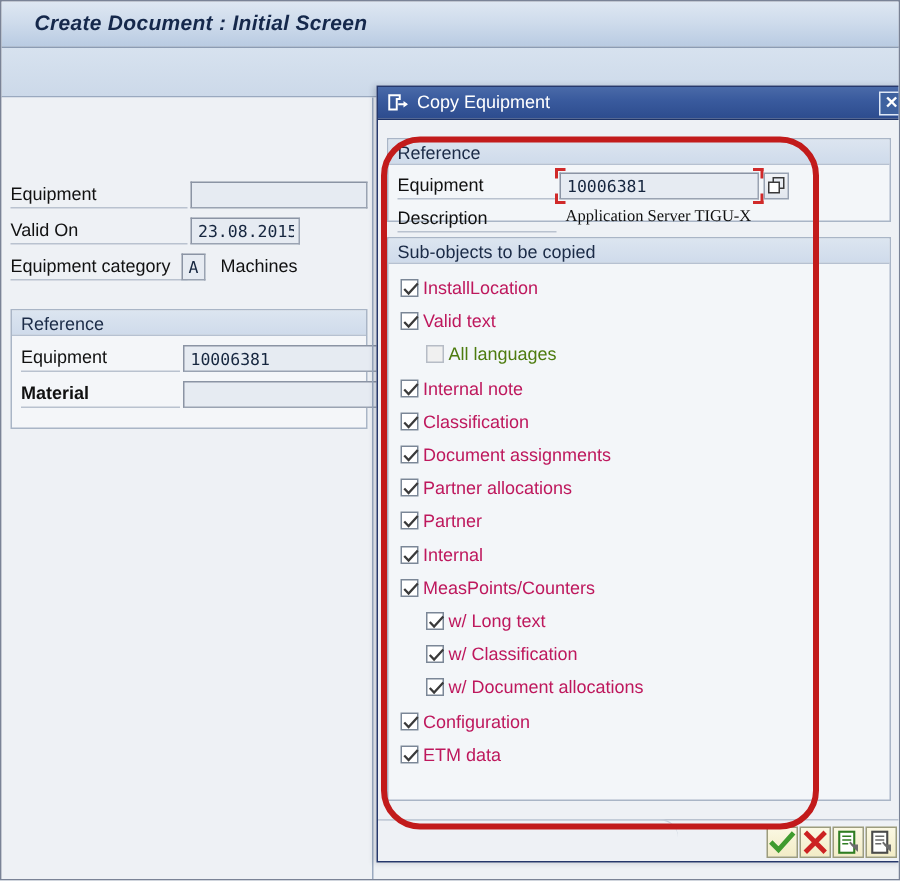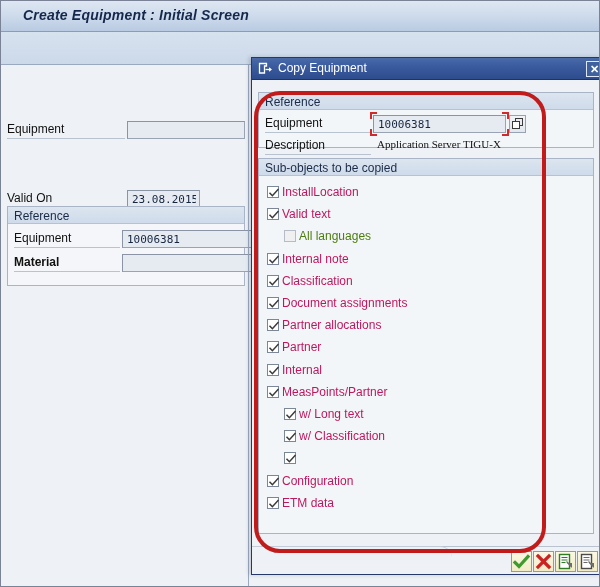--- a/index.html
+++ b/index.html
@@ -198,40 +198,46 @@
     pointer-events: none;
     z-index: 40;
   }
 </style>
 </head>
 <body>
 
 <div id="app">
 
   <div class="titlebar">
-    <div class="ttl">Create Equipment : Initial Screen</div>
+    <div class="ttl">Create Document : Initial Screen</div>
   </div>
   <div class="toolband"></div>
 
   <div class="workspace">
 
     <div class="lform">
 
       <div class="frow" style="left:0; top:56px; width:247px;">
         <div class="flabel" style="top:1px;">Equipment</div>
         <div class="fline" style="top:17px; width:118px;"></div>
         <input class="finput" style="left: 126px; top: 0px; width: 118px;" readonly="" value="">
       </div>
 
-      <div class="frow" style="left:0; top:80px; width:247px;margin-top:45px;">
+      <div class="frow" style="left:0; top:80px; width:247px;">
         <div class="flabel" style="top:1px;">Valid On</div>
         <div class="fline" style="top:17px; width:118px;"></div>
         <input class="finput" style="left: 126px; top: 0px; width: 73px;" readonly="" value="23.08.2015">
       </div>
 
+      <div class="frow" style="left:0; top:104px; width:247px;">
+        <div class="flabel" style="top:1px;">Equipment category</div>
+        <div class="fline" style="top:17px; width:118px;"></div>
+        <input class="finput" style="left: 120px; top: 0px; width: 16px; text-align: center; padding: 1px 0px 0px;" readonly="" value="A">
+        <div class="ftext" style="left:146px; top:1px;">Machines</div>
+      </div>
 
       <div class="groupbox" style="left:6px; top:141px; width:238px; height:80px;">
         <div class="gbhdr">
           <span>Reference</span>
         </div>
         <div class="frow" style="left:0; top:23px; width:238px;">
           <div class="flabel" style="top:1px;">Equipment</div>
           <div class="fline" style="top:17px; width:106px;"></div>
           <input class="finput" style="left: 114px; top: 0px; width: 130px;" readonly="" value="10006381">
         </div>
@@ -363,21 +369,21 @@
                 </svg>
               </span>
               <span class="cblabel">Internal</span>
             </div>
             <div class="cbrow" style="left: 8px; top: 225.8px; width: 300px;">
               <span class="cb">
                 <svg width="12" height="12" viewBox="0 0 12 12">
                   <path d="M2 6.2 L4.4 8.7 L10 2.6" fill="none" stroke="#3a3a3a" stroke-width="1.5" stroke-linecap="square"></path>
                 </svg>
               </span>
-              <span class="cblabel">MeasPoints/Partner</span>
+              <span class="cblabel">MeasPoints/Counters</span>
             </div>
             <div class="cbrow" style="left: 25px; top: 248px; width: 300px;">
               <span class="cb">
                 <svg width="12" height="12" viewBox="0 0 12 12">
                   <path d="M2 6.2 L4.4 8.7 L10 2.6" fill="none" stroke="#3a3a3a" stroke-width="1.5" stroke-linecap="square"></path>
                 </svg>
               </span>
               <span class="cblabel">w/ Long text</span>
             </div>
             <div class="cbrow" style="left: 25px; top: 270.2px; width: 300px;">
@@ -387,20 +393,21 @@
                 </svg>
               </span>
               <span class="cblabel">w/ Classification</span>
             </div>
             <div class="cbrow" style="left: 25px; top: 292.4px; width: 300px;">
               <span class="cb">
                 <svg width="12" height="12" viewBox="0 0 12 12">
                   <path d="M2 6.2 L4.4 8.7 L10 2.6" fill="none" stroke="#3a3a3a" stroke-width="1.5" stroke-linecap="square"></path>
                 </svg>
               </span>
+              <span class="cblabel">w/ Document allocations</span>
             </div>
             <div class="cbrow" style="left: 8px; top: 314.6px; width: 300px;">
               <span class="cb">
                 <svg width="12" height="12" viewBox="0 0 12 12">
                   <path d="M2 6.2 L4.4 8.7 L10 2.6" fill="none" stroke="#3a3a3a" stroke-width="1.5" stroke-linecap="square"></path>
                 </svg>
               </span>
               <span class="cblabel">Configuration</span>
             </div>
             <div class="cbrow" style="left: 8px; top: 336.8px; width: 300px;">

